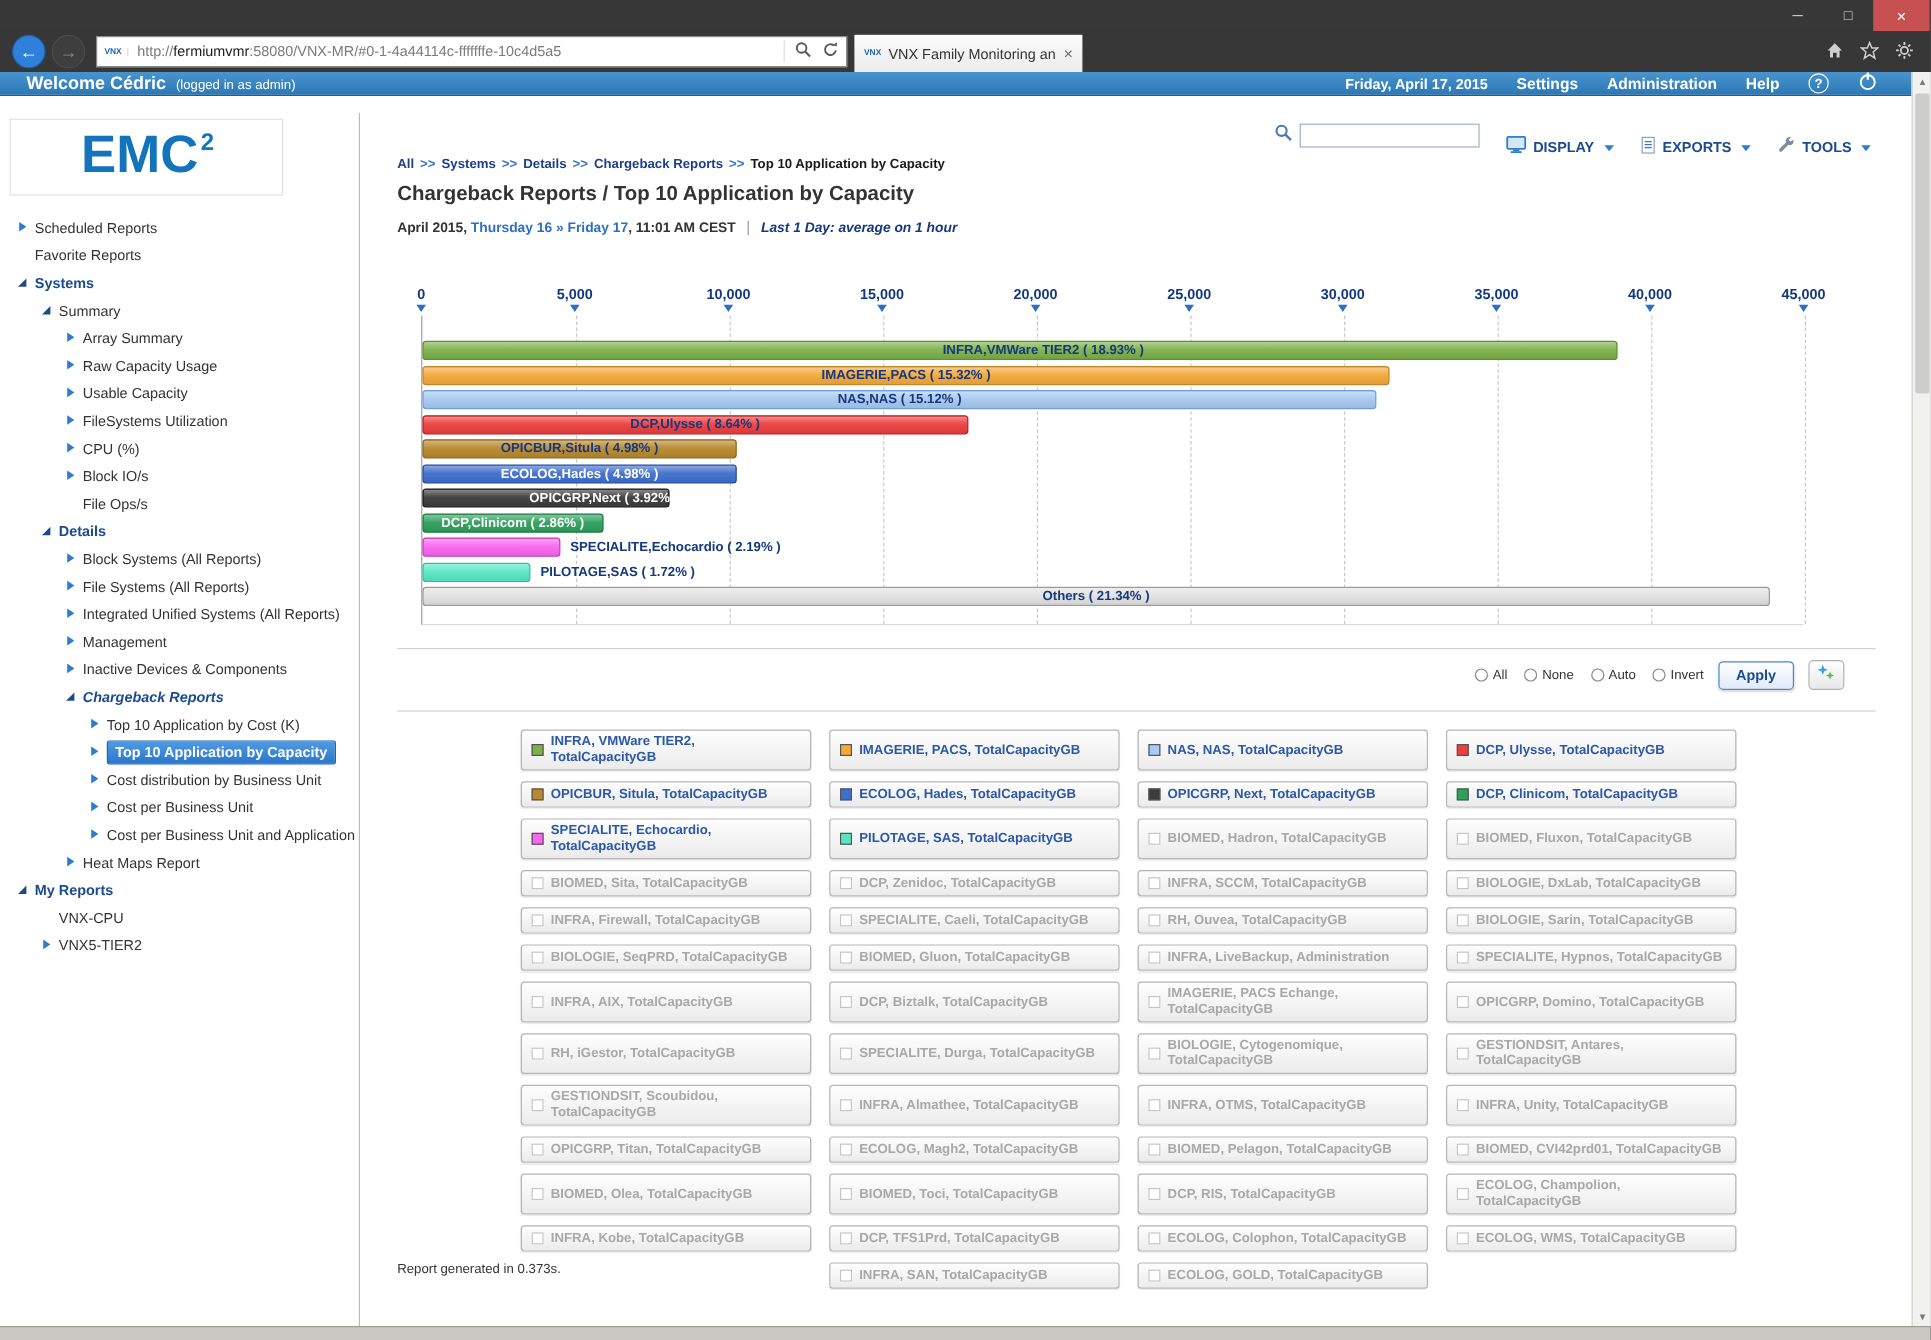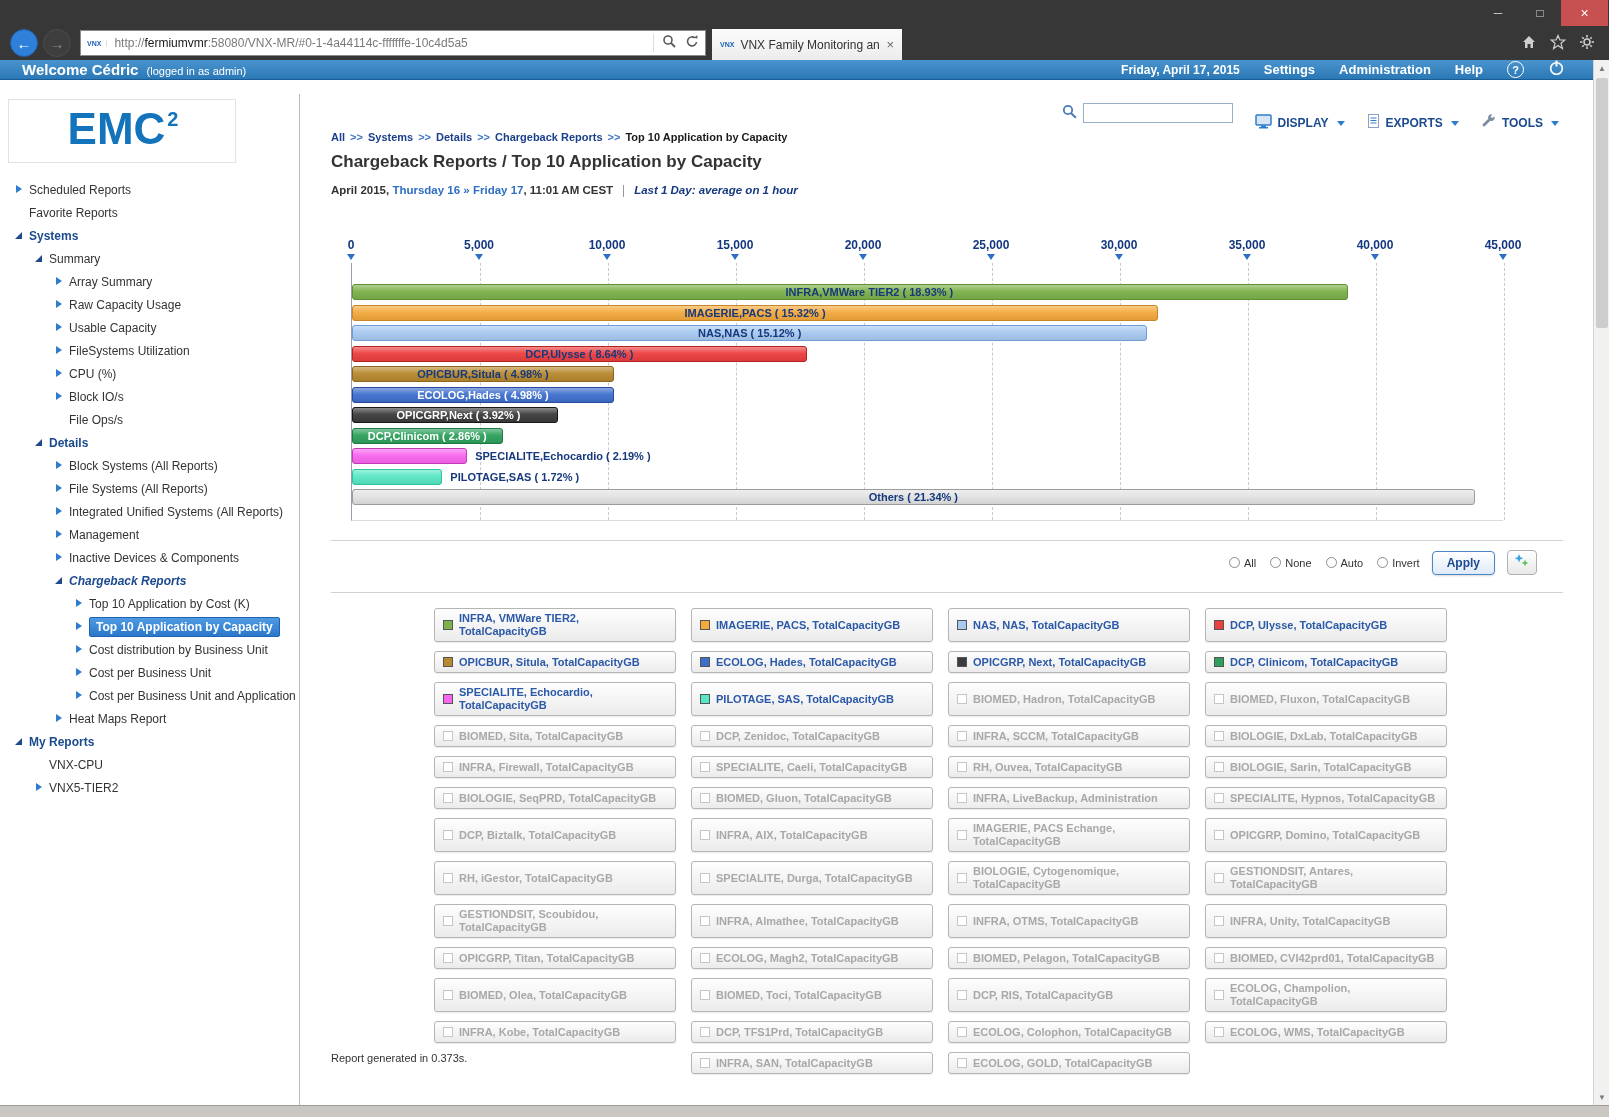--- a/index.html
+++ b/index.html
@@ -404,21 +404,21 @@
           <div class="bar-row" style="top: 103px;">
             <div class="bar" style="width: 261.888px; background-color: rgb(184, 137, 46); border-color: rgb(138, 102, 32);"></div>
             <span class="bar-label inside" style="color: rgb(22, 56, 124); width: 261.888px;">OPICBUR,Situla ( 4.98% )</span>
           </div>
           <div class="bar-row" style="top: 123.5px;">
             <div class="bar" style="width: 261.888px; background-color: rgb(63, 111, 205); border-color: rgb(39, 74, 158);"></div>
             <span class="bar-label inside" style="color: rgb(255, 255, 255); width: 261.888px;">ECOLOG,Hades ( 4.98% )</span>
           </div>
           <div class="bar-row" style="top: 144px;">
             <div class="bar" style="width: 206.336px; background-color: rgb(60, 60, 60); border-color: rgb(23, 23, 23);"></div>
-            <span class="bar-label inside" style="color: rgb(255, 255, 255); width: 213px;">OPICGRP,Next ( 3.92% )</span>
+            <span class="bar-label inside" style="color: rgb(255, 255, 255); width: 213px; text-align: right;">OPICGRP,Next ( 3.92% )</span>
           </div>
           <div class="bar-row" style="top: 164.5px;">
             <div class="bar" style="width: 150.528px; background-color: rgb(46, 160, 92); border-color: rgb(30, 122, 66);"></div>
             <span class="bar-label inside" style="color: rgb(255, 255, 255); width: 150.528px;">DCP,Clinicom ( 2.86% )</span>
           </div>
           <div class="bar-row" style="top: 185px;">
             <div class="bar" style="width: 115.2px; background-color: rgb(249, 102, 239); border-color: rgb(196, 58, 184);"></div>
             <span class="bar-label" style="color: rgb(22, 56, 124); left: 123.2px;">SPECIALITE,Echocardio ( 2.19% )</span>
           </div>
           <div class="bar-row" style="top: 205.5px;">
@@ -556,25 +556,25 @@
         <div class="lg-item off">
           <span class="lg-cb"></span>
           <span class="lg-tx">INFRA, LiveBackup, Administration</span>
         </div>
         <div class="lg-item off">
           <span class="lg-cb"></span>
           <span class="lg-tx">SPECIALITE, Hypnos, TotalCapacityGB</span>
         </div>
         <div class="lg-item off">
           <span class="lg-cb"></span>
+          <span class="lg-tx">INFRA, AIX, TotalCapacityGB</span>
+        </div>
+        <div class="lg-item off">
+          <span class="lg-cb"></span>
           <span class="lg-tx">DCP, Biztalk, TotalCapacityGB</span>
-        </div>
-        <div class="lg-item off">
-          <span class="lg-cb"></span>
-          <span class="lg-tx">INFRA, AIX, TotalCapacityGB</span>
         </div>
         <div class="lg-item off">
           <span class="lg-cb"></span>
           <span class="lg-tx">IMAGERIE, PACS Echange, TotalCapacityGB</span>
         </div>
         <div class="lg-item off">
           <span class="lg-cb"></span>
           <span class="lg-tx">OPICGRP, Domino, TotalCapacityGB</span>
         </div>
         <div class="lg-item off">

